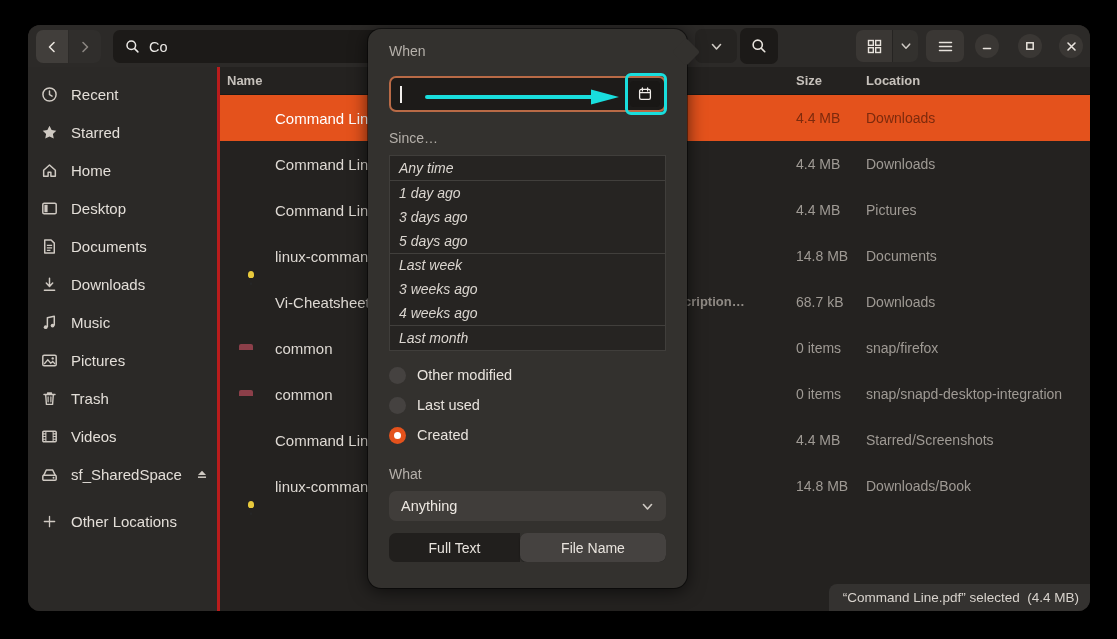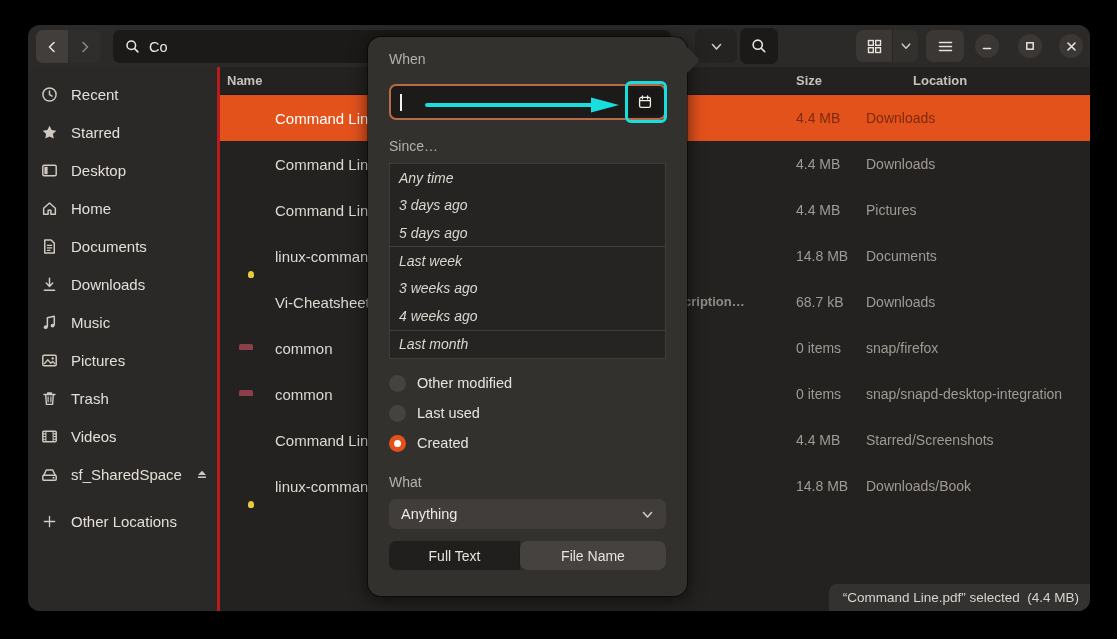--- a/index.html
+++ b/index.html
@@ -27,21 +27,21 @@
   .sidebar { position:absolute; left:0; top:42px; width:192px; bottom:0; background:#2b2927; border-right:3px solid #b91c1c; padding-top:8px; }
   .side-item { display:flex; align-items:center; height:38px; padding:0 10px 0 12px; color:#e3ded8; font-size:15px; gap:13px; cursor:pointer; }
   .side-item .sicon { width:18px; height:18px; color:#cfc9c2; flex:none; display:flex; align-items:center; justify-content:center; font-size:16px; }
   .side-item .eject { margin-left:auto; width:22px; height:22px; border-radius:5px; display:flex; align-items:center; justify-content:center; color:#cfc9c2; }
   .side-gap { height:9px; }
 
   
   .content { position:absolute; left:192px; top:42px; width:870px; bottom:0; background:#242220; }
   .col-header { position:absolute; left:0; top:0; width:100%; height:28px; border-bottom:1px solid #1b1917; }
   .col-header span { position:absolute; top:6px; font-size:13px; font-weight:bold; color:#c6c1bb; }
-  .ch-name { left:7px; } .ch-size { left:576px; } .ch-location { left:646px;margin-left:47px; }
+  .ch-name { left:7px; } .ch-size { left:576px; } .ch-location { left:646px; }
   .rows { position:absolute; left:0; top:28px; width:100%; }
   .frow { position:relative; height:46px; width:100%; display:flex; align-items:center; cursor:pointer; }
   .frow.selected { background:#e4521c; }
   .fname { position:absolute; left:55px; font-size:15px; color:#ded9d3; white-space:nowrap; }
   .frow.selected .fname { color:#ffffff; }
   .fsize { position:absolute; left:576px; font-size:14px; color:#9f9a94; white-space:nowrap; }
   .floc  { position:absolute; left:646px; font-size:14px; color:#9f9a94; white-space:nowrap; }
   .frow.selected .fsize, .frow.selected .floc { color:#7c2a0d; }
   .snippet { position:absolute; left:464px; top:227px; font-size:13px; font-weight:bold; color:#8f8a84; z-index:1; }
 
@@ -50,21 +50,21 @@
   .t-page { width:24px; height:32px; background:#fbfbfa; border-radius:1px; box-shadow:0 1px 2px rgba(0,0,0,.5); position:relative; }
   .t-page::before { content:""; position:absolute; left:5px; right:5px; top:4px; height:16px;
     background:repeating-linear-gradient(#b9b9b9 0 1px, transparent 1px 4px); }
   .t-book { width:24px; height:32px; background:#f5f4f0; border-radius:1px; box-shadow:0 1px 2px rgba(0,0,0,.5); position:relative; }
   .t-book::before { content:""; position:absolute; left:3px; right:3px; top:3px; height:9px; background:#1d1d1b; }
   .t-book::after { content:""; position:absolute; left:9px; top:15px; width:6px; height:7px; background:#e8c93c; border-radius:50% 50% 40% 40%; box-shadow:0 9px 0 -2px #262626; }
   .t-folder { width:30px; height:23px; margin-top:5px; background:linear-gradient(#96918b,#7c7771); border-radius:2px 3px 3px 3px; position:relative; box-shadow:inset 0 1.5px 0 rgba(255,190,170,.45); }
   .t-folder::before { content:""; position:absolute; left:0; top:-4px; width:14px; height:6px; background:#8c3f49; border-radius:2px 2px 0 0; }
 
   
-  .popover { position:absolute; left:340px; top:12px; width:319px; height:559px; background:#33312e; border-radius:13px; z-index:50; box-shadow:0 3px 18px rgba(0,0,0,.65), 0 0 0 1px rgba(0,0,0,.45); }
+  .popover { position:absolute; left:340px; top:4px; width:319px; height:559px; background:#33312e; border-radius:13px; z-index:50; box-shadow:0 3px 18px rgba(0,0,0,.65), 0 0 0 1px rgba(0,0,0,.45); }
   .pop-tail { position:absolute; right:-9px; top:13px; width:20px; height:20px; background:#33312e; transform:rotate(45deg); border-radius:3px; }
   .plabel { position:absolute; left:21px; font-size:14px; color:#b5b0aa; }
   .lbl-when { top:14px; } .lbl-since { top:101px; } .lbl-what { top:437px; }
   .date-entry { position:absolute; left:21px; top:47px; width:277px; height:36px; background:#1d1b19; border:2px solid #b96a46; border-radius:7px; display:flex; align-items:center; }
   .text-cursor { width:1.5px; height:17px; background:#f2efec; margin-left:9px; }
   .cal-btn { position:absolute; right:4px; top:3px; width:30px; height:26px; background:#191715; border-radius:4px; display:flex; align-items:center; justify-content:center; color:#f0ece8; cursor:pointer; }
   .anno-box { position:absolute; left:257px; top:44px; width:42px; height:42px; border:3px solid #19dedd; border-radius:6px; z-index:60; pointer-events:none; }
   .anno-arrow { position:absolute; left:55px; top:58px; z-index:60; pointer-events:none; }
 
   .since-list { position:absolute; left:21px; top:126px; width:277px; height:196px; background:#262422; border:1px solid #403e3b; display:flex; flex-direction:column;font-style:italic; }
@@ -194,33 +194,33 @@
       <span class="sicon">
           <svg width="17" height="17" viewBox="0 0 16 16">
             <path d="M8 1.6l2 4.1 4.4.6-3.2 3.1.8 4.3L8 11.7 4 13.7l.8-4.3L1.6 6.3 6 5.7z" fill="currentColor"></path>
           </svg>
         </span>
       <span>Starred</span>
     </div>
     <div class="side-item">
       <span class="sicon">
           <svg width="17" height="17" viewBox="0 0 16 16">
+            <path d="M2.5 7.8L8 2.8l5.5 5v5.7h-4.2V9.6H6.7v3.9H2.5z" fill="none" stroke="currentColor" stroke-width="1.4" stroke-linejoin="round"></path>
+          </svg>
+        </span>
+      <span>Home</span>
+    </div>
+    <div class="side-item">
+      <span class="sicon">
+          <svg width="17" height="17" viewBox="0 0 16 16">
             <rect x="1.7" y="3" width="12.6" height="10" rx="1.3" fill="none" stroke="currentColor" stroke-width="1.4"></rect>
             <rect x="3.2" y="4.5" width="3" height="7" fill="currentColor"></rect>
           </svg>
         </span>
       <span>Desktop</span>
-    </div>
-    <div class="side-item">
-      <span class="sicon">
-          <svg width="17" height="17" viewBox="0 0 16 16">
-            <path d="M2.5 7.8L8 2.8l5.5 5v5.7h-4.2V9.6H6.7v3.9H2.5z" fill="none" stroke="currentColor" stroke-width="1.4" stroke-linejoin="round"></path>
-          </svg>
-        </span>
-      <span>Home</span>
     </div>
     <div class="side-item">
       <span class="sicon">
           <svg width="17" height="17" viewBox="0 0 16 16">
             <path d="M3.5 1.8h6l3 3v9.4h-9z" fill="none" stroke="currentColor" stroke-width="1.4" stroke-linejoin="round"></path>
             <path d="M5.5 7h5M5.5 9.3h5M5.5 11.6h3.4" stroke="currentColor" stroke-width="1.1"></path>
           </svg>
         </span>
       <span>Documents</span>
     </div>
@@ -379,20 +379,21 @@
       </div>
     </div>
     <div class="anno-box"></div>
     <svg class="anno-arrow" width="200" height="20" viewBox="0 0 200 20">
       <path d="M4 10h168" stroke="#19dedd" stroke-width="4" stroke-linecap="round" fill="none"></path>
       <path d="M168 2.5L196 10l-28 7.5z" fill="#19dedd"></path>
     </svg>
     <span class="plabel lbl-since">Since…</span>
     <div class="since-list">
       <div class="since-item">Any time</div>
+      <div class="since-item sep">1 day ago</div>
       <div class="since-item">3 days ago</div>
       <div class="since-item">5 days ago</div>
       <div class="since-item sep">Last week</div>
       <div class="since-item">3 weeks ago</div>
       <div class="since-item">4 weeks ago</div>
       <div class="since-item sep">Last month</div>
     </div>
     <div class="radio-row rr0">
       <span class="radio"></span>
       <span>Other modified</span>

